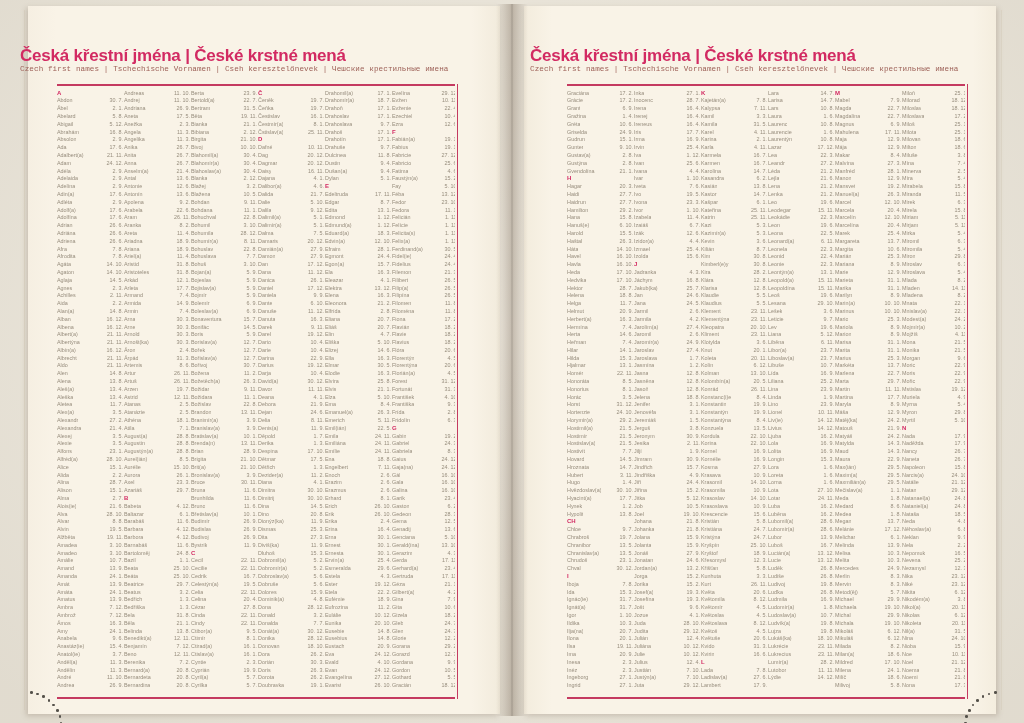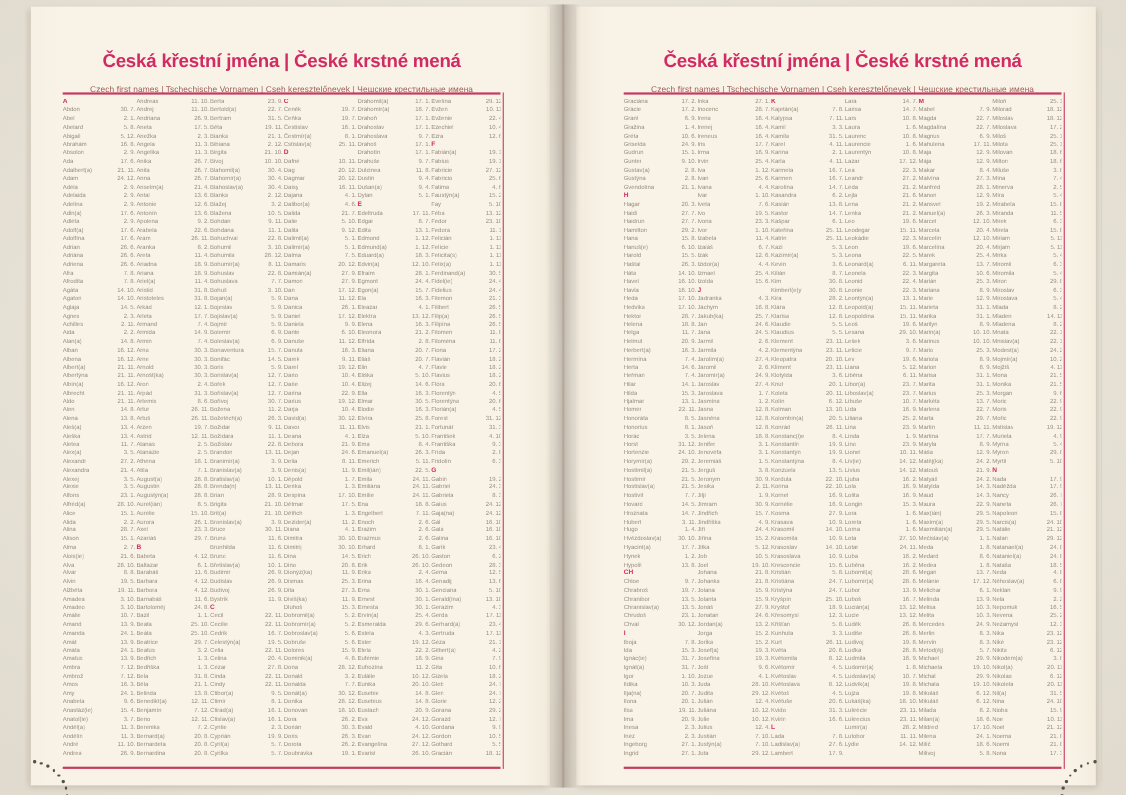--- a/index.html
+++ b/index.html
@@ -17,29 +17,29 @@
   .page.left{left:28px;box-shadow:-2px 2px 5px rgba(120,100,80,.25);
     background:linear-gradient(to right,#f6efe2 0%,#f9f3e7 6%,#f9f3e7 94%,#f2ebdc 100%);}
   .page.right{left:524px;box-shadow:2px 2px 5px rgba(120,100,80,.25);
     background:linear-gradient(to right,#f3ecdd 0%,#f9f3e7 6%,#f9f3e7 95%,#f4edde 100%);}
   .spine{position:absolute;top:4px;left:496px;width:32px;height:712px;
     background:linear-gradient(to right, rgba(90,70,50,0) 0%, rgba(90,70,50,.28) 45%, rgba(60,45,30,.38) 50%, rgba(90,70,50,.28) 55%, rgba(90,70,50,0) 100%);}
   .edge-lines{position:absolute;top:10px;height:700px;width:6px;opacity:.5;}
   .edge-lines.l{left:24px;border-left:1px solid #d8cfbd;border-right:1px solid #e4dbc9;}
   .edge-lines.r{left:994px;border-left:1px solid #e4dbc9;border-right:1px solid #d8cfbd;}
 
-  .head{position:absolute;top:40px;left:0;width:100%;text-align:center;}
+  .head{position:absolute;top:40px;left:0;width:100%;}
   .page.left  .head{left:-8px;}
   .page.right .head{left:6px;}
   .title{
     font-size:17px;font-weight:bold;letter-spacing:-.2px;
     color:#d22a62;line-height:19px;
   }
   .subtitle{
-    font-size:7.6px;color:#9c5f56;margin-top:12px;letter-spacing:.1px;
+    font-size:7.6px;color:#9c5f56;margin-top:0;letter-spacing:.1px;font-family:Liberation Mono, monospace;
   }
   .block{position:absolute;top:78px;width:398px;}
   .page.left  .block{left:29px;}
   .page.right .block{left:43px;}
   .rule-top{height:1.6px;background:#c43a60;margin-bottom:4px;}
   .rule-bottom{position:absolute;top:613px;left:0;width:100%;height:2.2px;background:#c43a60;}
   .vline{position:absolute;top:0;left:399.5px;width:1.4px;height:615px;background:#c43a60;}
 
   .cols{display:flex;gap:1px;height:604px;overflow:hidden;}
   .col{width:66px;flex:0 0 66px;}

